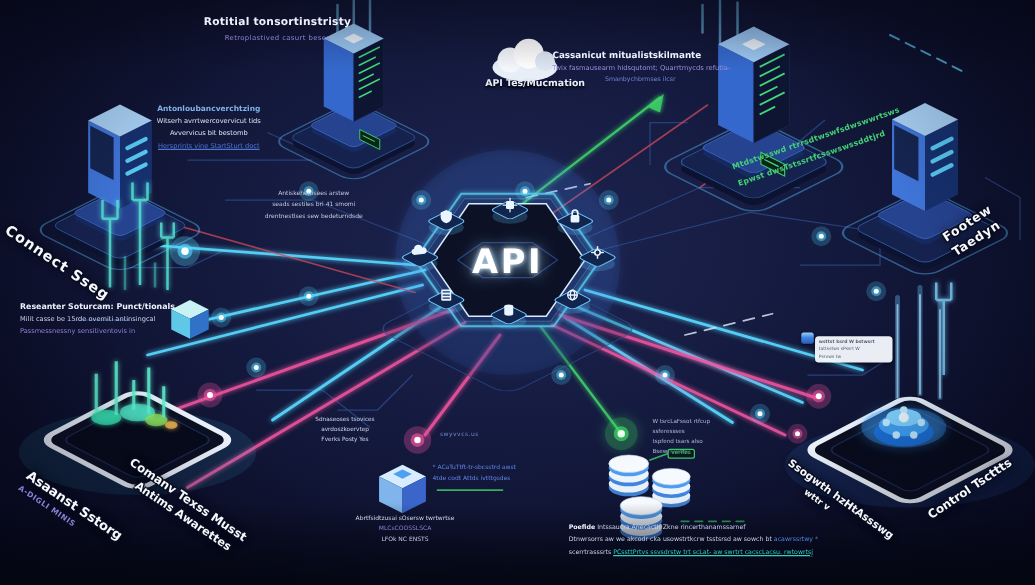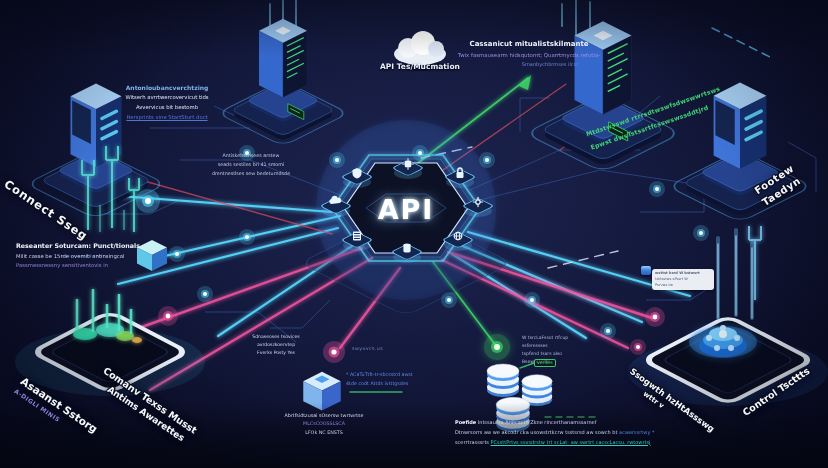--- a/index.html
+++ b/index.html
@@ -21,26 +21,26 @@
   .rot{transform-origin:0 0;}
   .bold-outline{
     color:#f7fafd;font-weight:bold;
     text-shadow:1px 1px 0 #0a0d22,-1px -1px 0 #0a0d22,1px -1px 0 #0a0d22,-1px 1px 0 #0a0d22,0 0 7px rgba(0,0,0,.9);
   }
   
   #lbl-top-center{left:140px;top:13px;width:164px;text-align:center}
   #lbl-top-center .t1{font-size:8.5px;font-weight:bold;color:#eef2fc;letter-spacing:.2px}
   #lbl-top-center .t2{font-size:5.5px;color:#8d80d8;margin-top:3px;letter-spacing:.3px}
 
-  #lbl-top-right{left:454px;top:40px;width:150px;text-align:center}
+  #lbl-top-right{left:442px;top:40px;width:150px;}
   #lbl-top-right .t1{font-size:7px;font-weight:bold;color:#eef2fc}
   #lbl-top-right .t2{font-size:5.4px;color:#9a8ede;margin-top:2px}
   #lbl-top-right .t3{font-size:5px;color:#6f86d8;margin-top:2px;padding-left:42px}
 
-  #lbl-cloud{left:372px;top:62px;width:96px;text-align:center;font-size:7.5px;font-weight:bold;color:#e9eefb;text-shadow:0 1px 2px #000}
+  #lbl-cloud{left:372px;top:62px;width:96px;text-align:right;font-size:7.5px;font-weight:bold;color:#e9eefb;text-shadow:0 1px 2px #000}
 
   #lbl-upper-left{left:114px;top:84px;width:106px;text-align:center}
   #lbl-upper-left .u1{font-size:6px;color:#7fb2e8;font-weight:bold}
   #lbl-upper-left .u2,#lbl-upper-left .u3{font-size:5.3px;color:#dde4f2;margin-top:2px}
   #lbl-upper-left .u4{font-size:5.3px;color:#4f74d8;margin-top:3px;text-decoration:underline}
 
   #lbl-connect{left:10px;top:176px;font-size:11.5px;letter-spacing:.8px;transform:rotate(34deg)}
   #lbl-mid-left{left:16px;top:242px;width:124px}
   #lbl-mid-left .m1{font-size:6.3px;font-weight:bold;color:#eef2fc}
   #lbl-mid-left .m2{font-size:5.3px;color:#c8d2e8;margin-top:2px}
@@ -462,20 +462,24 @@
     <g fill="#3fe064">
       <circle cx="497" cy="347" r="13" opacity="0.3" filter="url(#glowBig)"></circle>
           <circle cx="497" cy="347" r="6" opacity="0.65"></circle>
           <circle cx="497" cy="347" r="3" fill="#eafff0"></circle>
     </g>
   </g>
 </svg>
 
 <div class="vignette"></div>
 
+<div class="lbl" id="lbl-top-center">
+  <div class="t1">Rotitial tonsortinstristy</div>
+  <div class="t2">Retroplastived casurt beses</div>
+</div>
 
 <div class="lbl" id="lbl-top-right">
   <div class="t1">Cassanicut mitualistskilmante</div>
   <div class="t2">Twix fasmausearm hidsqutomt; Quarrtmycds refutia-</div>
   <div class="t3">Smanbychbrmses ilcsr</div>
 </div>
 
 <div class="lbl" id="lbl-cloud">API Tes/Mucmation</div>
 
 <div class="lbl" id="lbl-upper-left">

